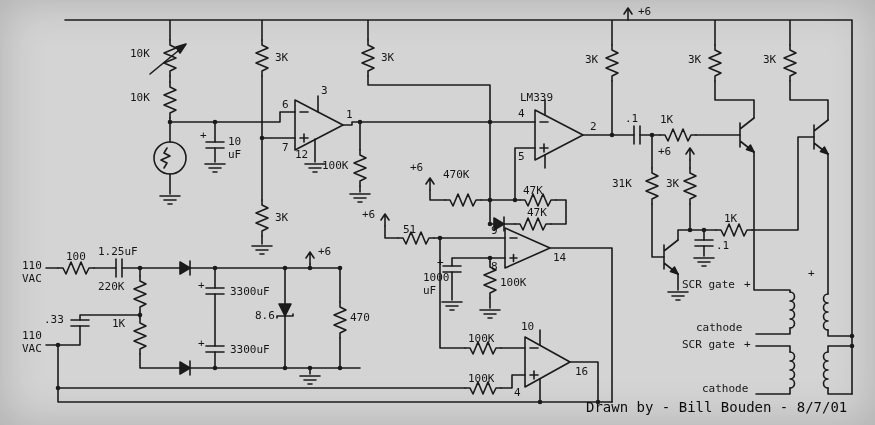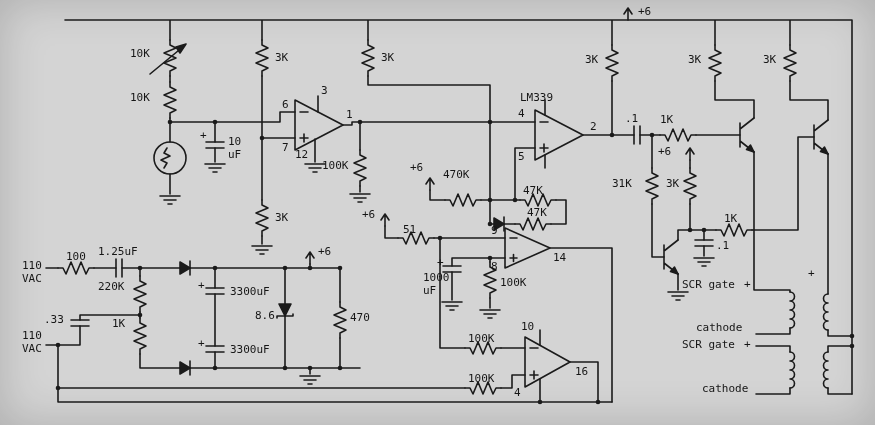--- a/index.html
+++ b/index.html
@@ -256,14 +256,15 @@
 <span class="lbl" style="left:521px;top:321px">10</span>
 <span class="lbl" style="left:514px;top:387px">4</span>
 <span class="lbl" style="left:575px;top:366px">16</span>
 <span class="lbl" style="left:682px;top:279px">SCR gate</span>
 <span class="lbl" style="left:744px;top:279px">+</span>
 <span class="lbl" style="left:696px;top:322px">cathode</span>
 <span class="lbl" style="left:682px;top:339px">SCR gate</span>
 <span class="lbl" style="left:744px;top:339px">+</span>
 <span class="lbl" style="left:702px;top:383px">cathode</span>
 <span class="lbl" style="left:808px;top:268px">+</span>
+<span class="lbl credit" style="left:586px;top:399px">Drawn by - Bill Bouden - 8/7/01</span>
 
 </div>
 
 </body></html>

